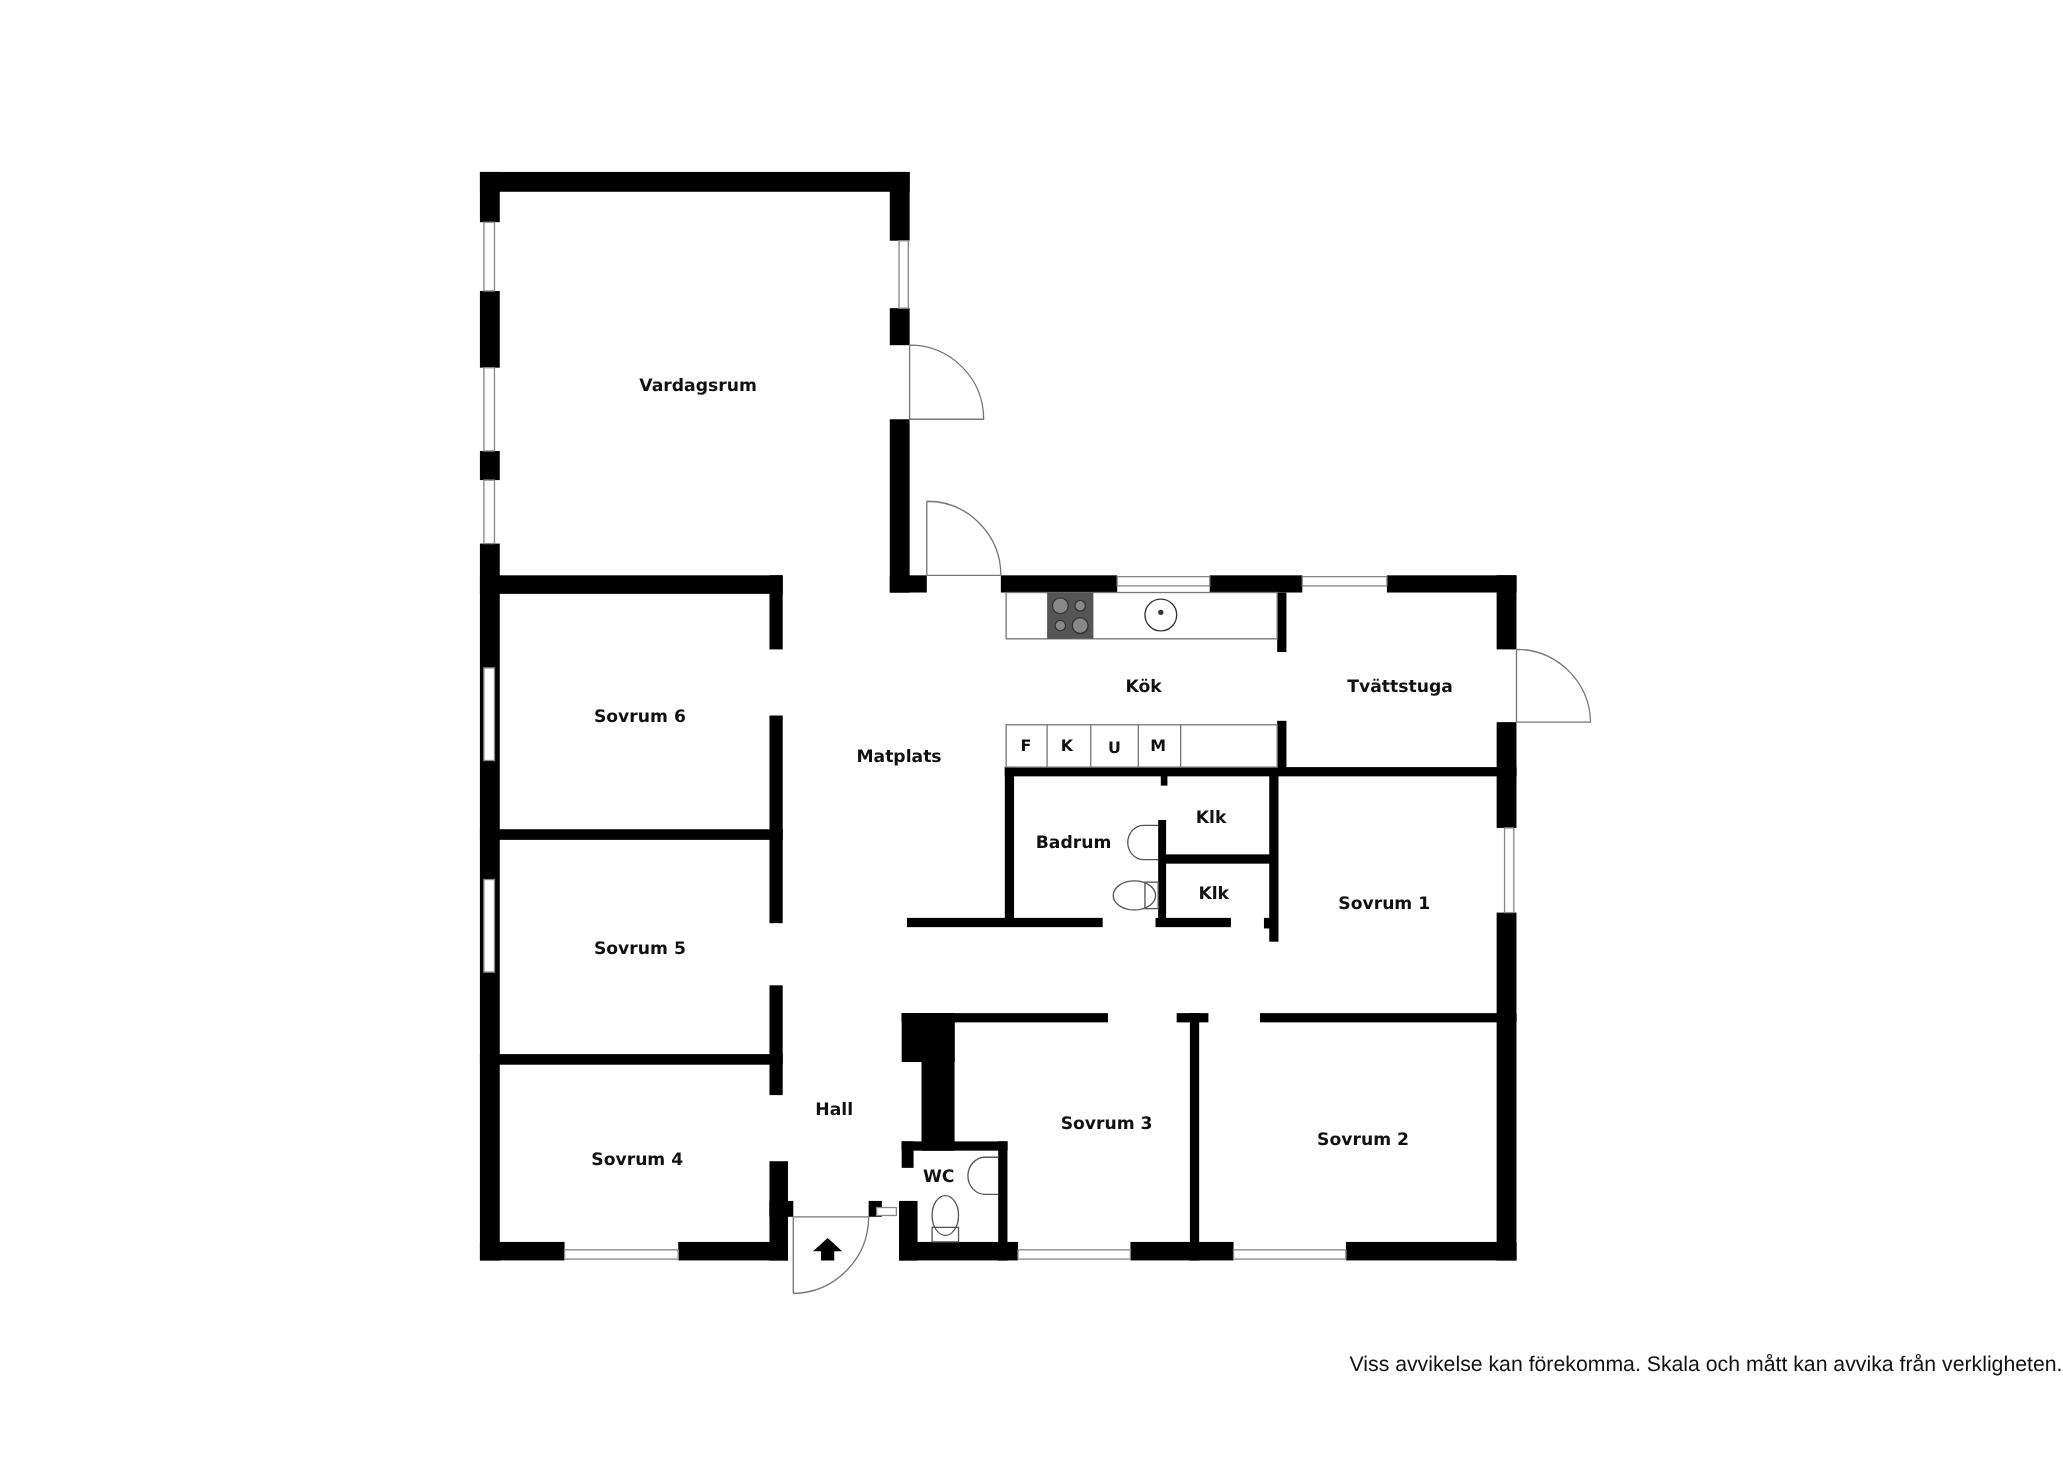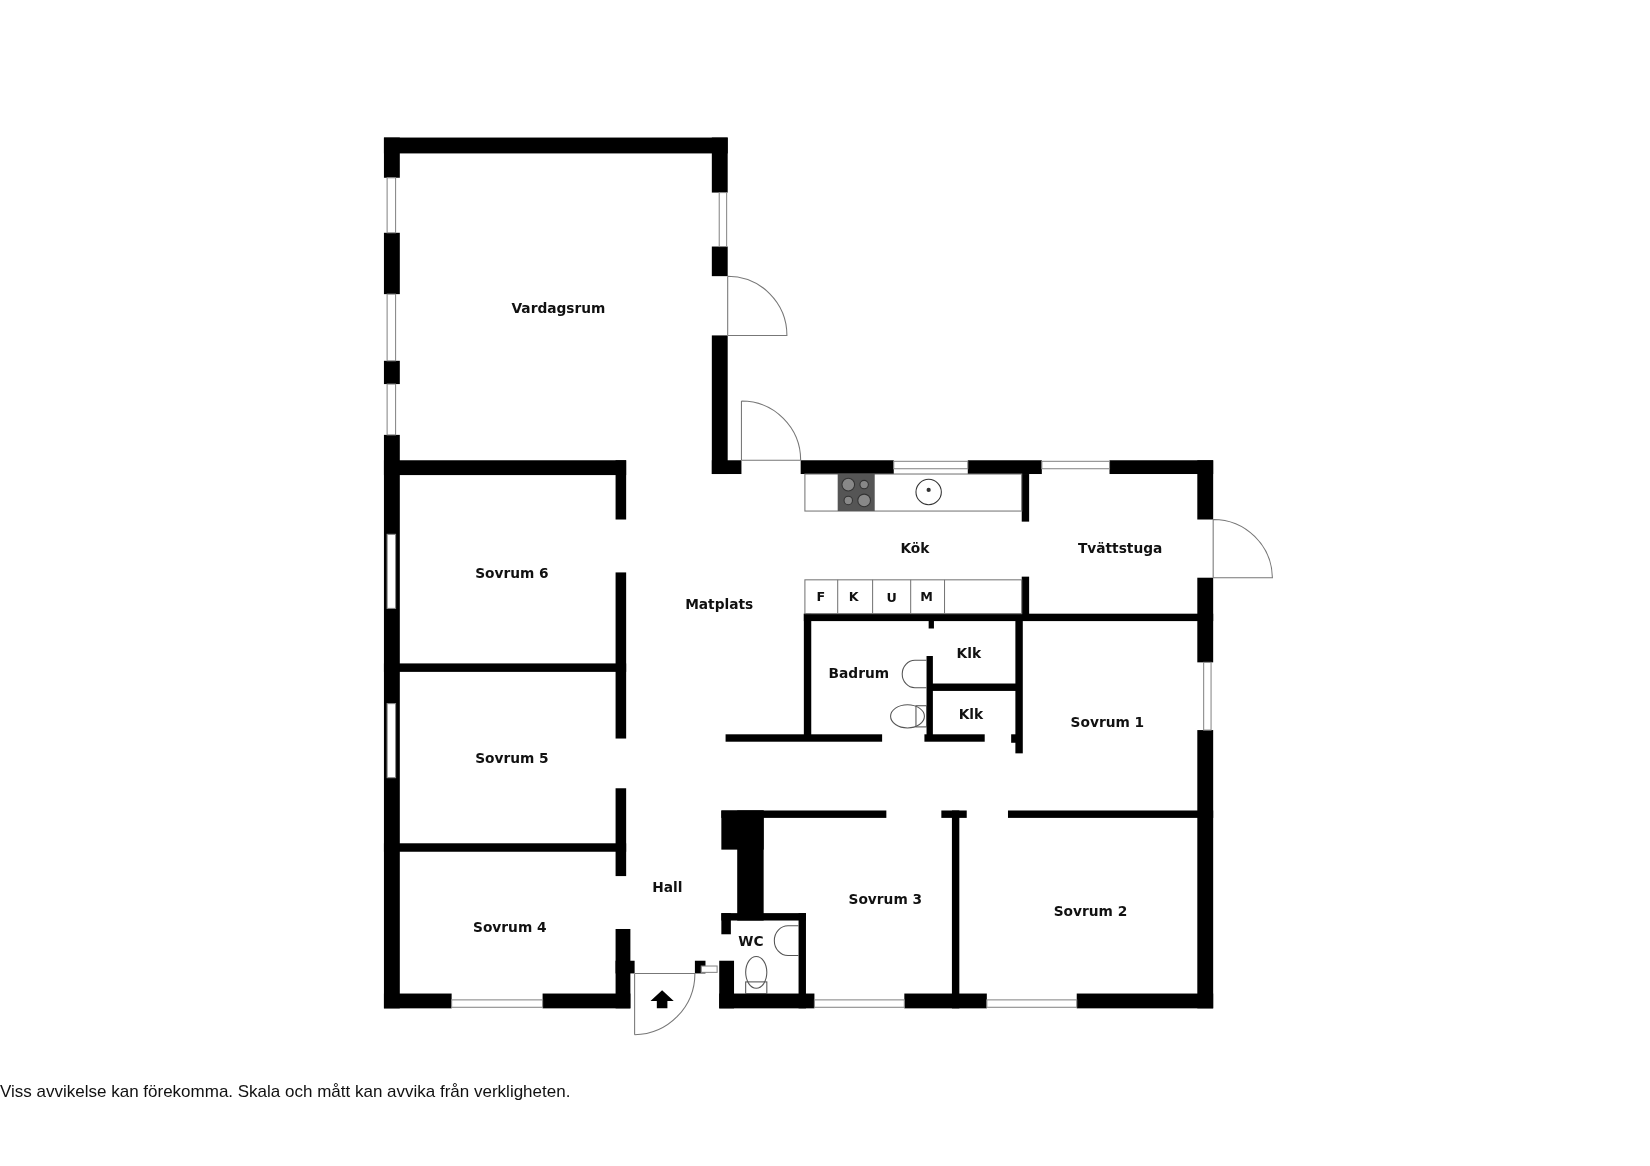--- a/index.html
+++ b/index.html
@@ -4,21 +4,21 @@
 <style>
   html, body { margin: 0; padding: 0; background: #ffffff; }
   body { width: 1650px; height: 1166px; position: relative; overflow: hidden; }
   #plan { position: absolute; left: 0; top: 0; width: 1650px; height: 1166px; }
   .wall { fill: #000; }
   .thin { fill: none; stroke: #777; stroke-width: 1; }
   .win { fill: #fff; stroke: #888; stroke-width: 1; }
   .label { font-family: "DejaVu Sans", sans-serif; font-weight: bold; font-size: 13px; fill: #111; text-anchor: middle; }
   .cab { font-family: "DejaVu Sans", sans-serif; font-weight: bold; font-size: 12px; fill: #111; text-anchor: middle; }
   #disclaimer {
-    position: absolute; left: 0; width: 1650px; top: 1082px; text-align: left;
+    position: absolute; left: 0; width: 1650px; top: 1082px; text-align: right;
     font-family: "Liberation Sans", sans-serif; font-size: 17px; color: #111;
   }
 </style>
 </head>
 <body>
 
 <svg id="plan" viewBox="0 0 1560 1102" preserveAspectRatio="none" xmlns="http://www.w3.org/2000/svg">
   <g>
 
     <rect class="wall" x="363" y="130" width="325" height="15"></rect>

